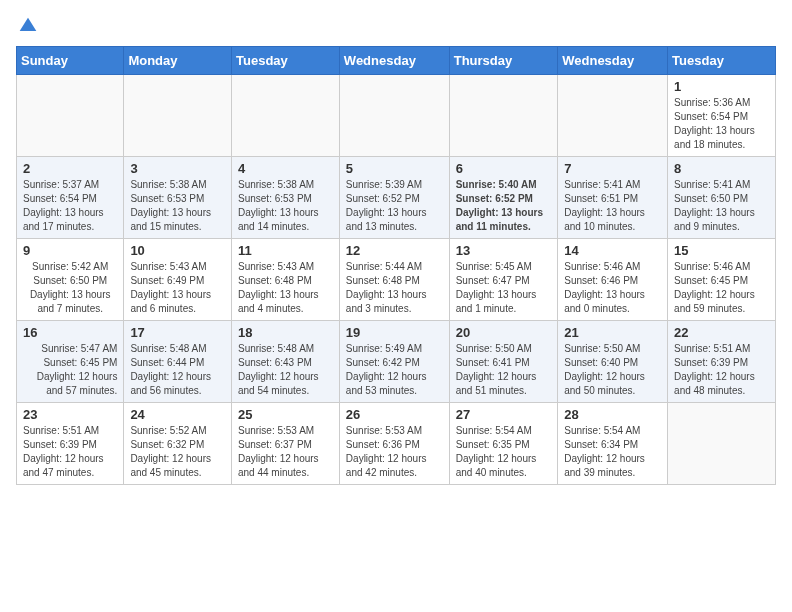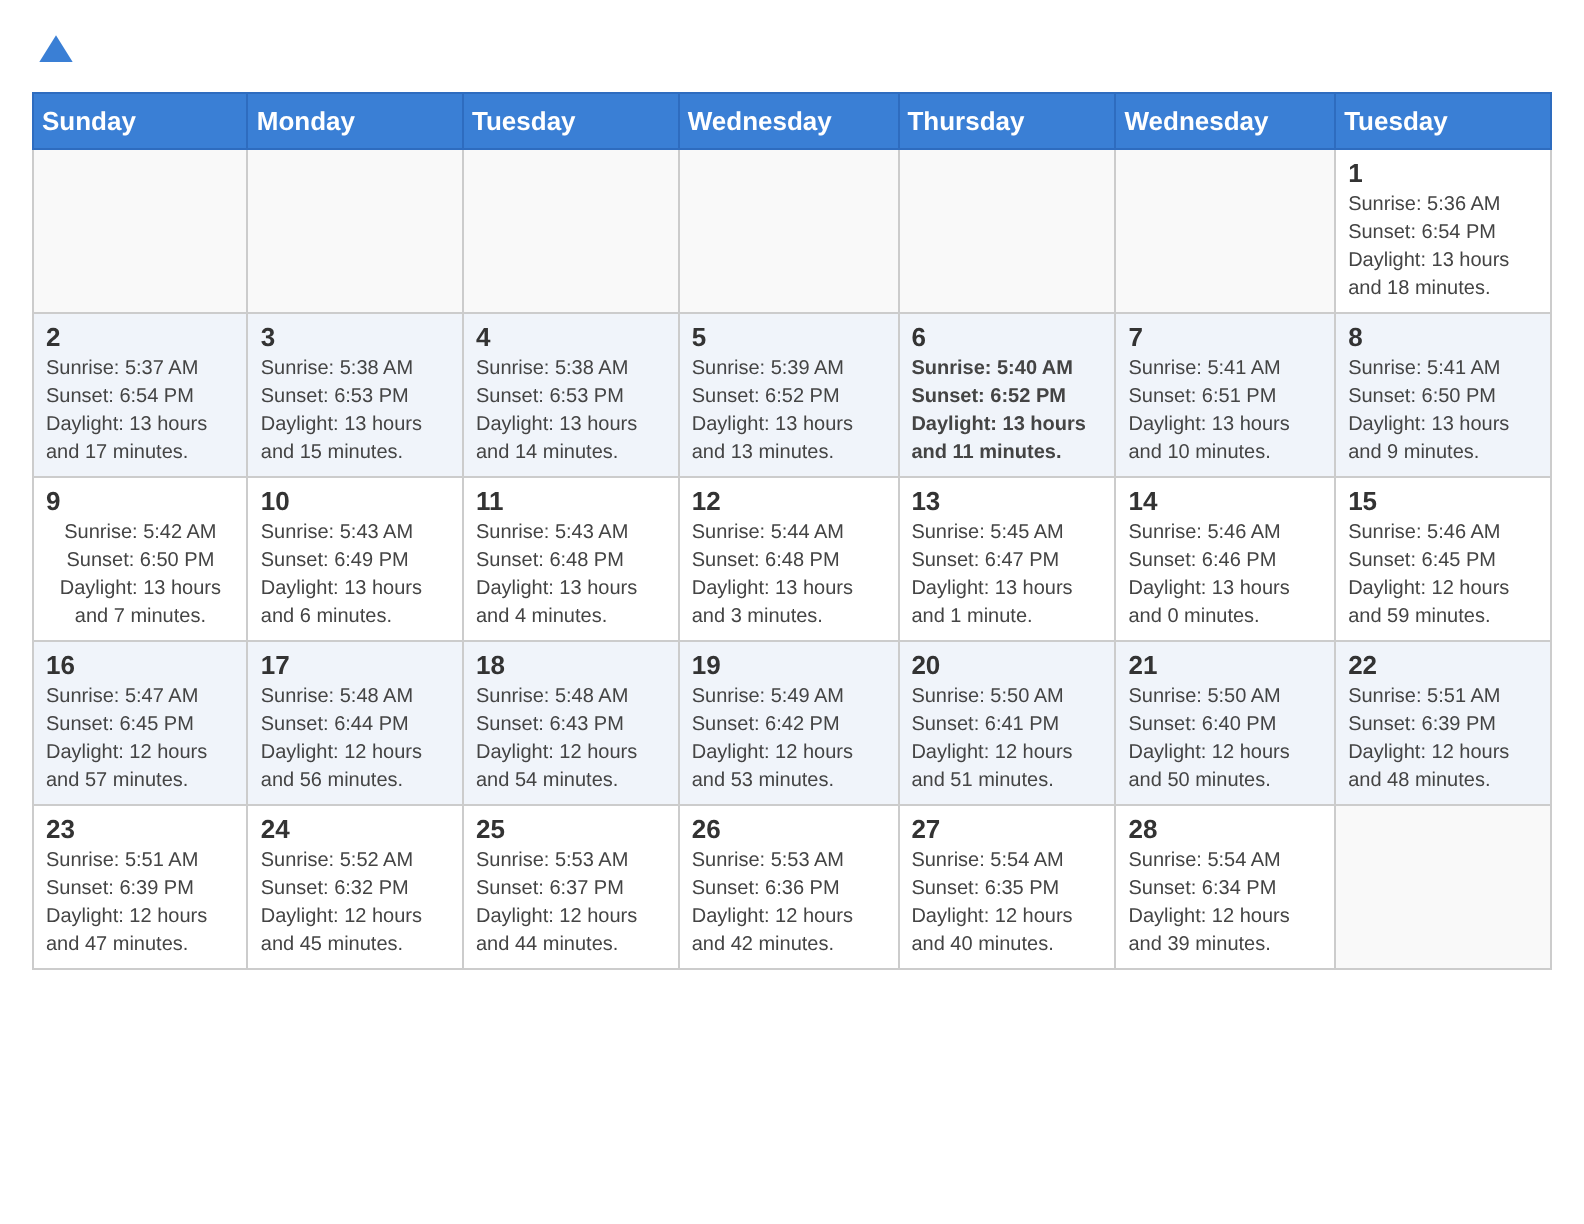--- a/index.html
+++ b/index.html
@@ -222,21 +222,21 @@
         <td>
           <div class="day-number">15</div>
           <div class="day-info" style="white-space: pre-line;">Sunrise: 5:46 AM
 Sunset: 6:45 PM
 Daylight: 12 hours and 59 minutes.</div>
         </td>
       </tr>
       <tr class="row-shaded">
         <td>
           <div class="day-number">16</div>
-          <div class="day-info" style="white-space: pre-line;">Sunrise: 5:47 AM
+          <div class="day-info" style="white-space: pre-line; text-align: right;">Sunrise: 5:47 AM
 Sunset: 6:45 PM
 Daylight: 12 hours and 57 minutes.</div>
         </td>
         <td>
           <div class="day-number">17</div>
           <div class="day-info" style="white-space: pre-line;">Sunrise: 5:48 AM
 Sunset: 6:44 PM
 Daylight: 12 hours and 56 minutes.</div>
         </td>
         <td>

